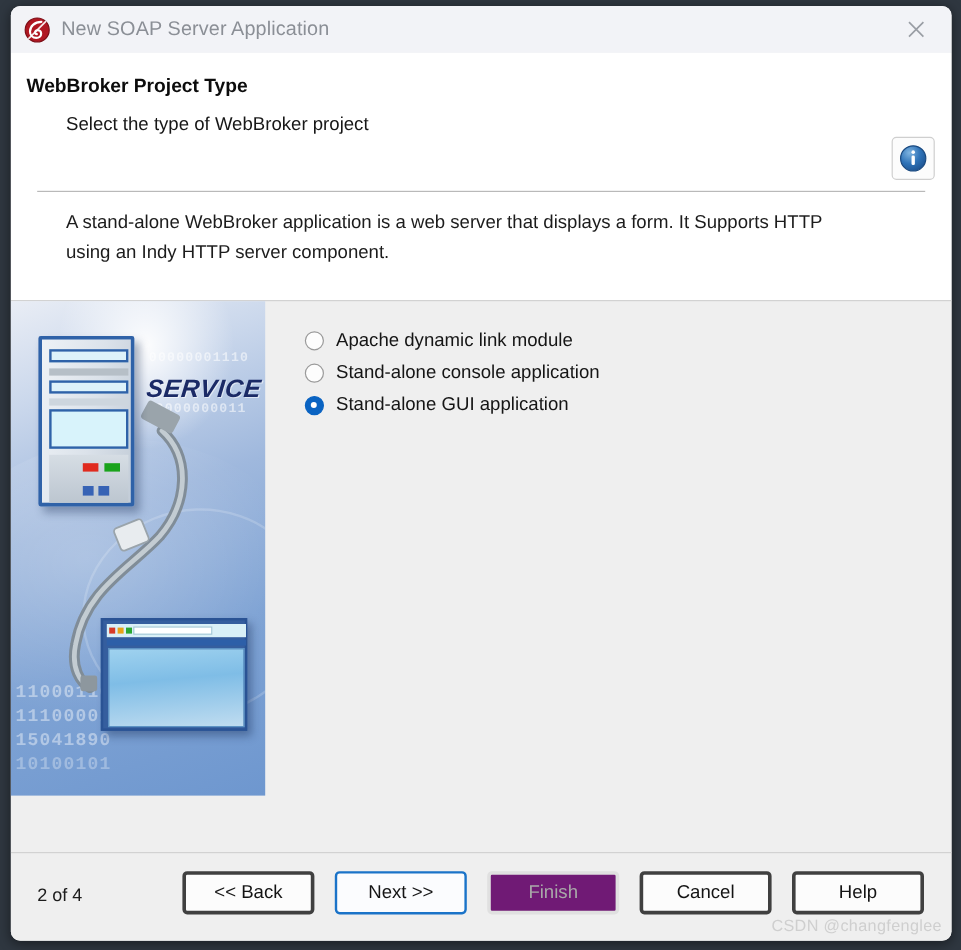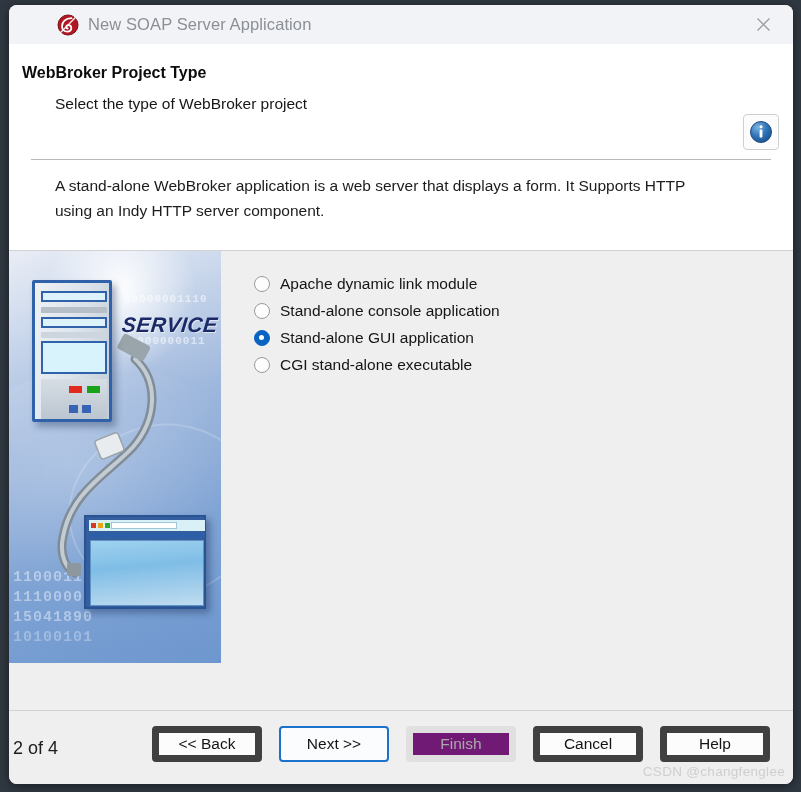--- a/index.html
+++ b/index.html
@@ -25,21 +25,20 @@
   }
 
   
   #titlebar {
     height: 39px;
     background: #f2f3f7;
     display: flex;
     align-items: center;
     flex: 0 0 auto;
     position: relative;
-    padding-left: 37px;
   }
   #app-icon {
     width: 22px; height: 22px;
     margin-left: 11px; margin-right: 9px;
     flex: 0 0 auto;
   }
   #title-text {
     font-size: 16.5px;
     color: #8b8f96;
     letter-spacing: 0.1px;
@@ -265,33 +264,33 @@
   
   #footer {
     flex: 0 0 auto;
     height: 74px;
     background: #efefef;
     border-top: 1px solid #d2d2d2;
     position: relative;
   }
   #step-counter {
     position: absolute;
-    left: 4px; top: 27px;
-    font-size: 18px;
+    left: 22px; top: 27px;
+    font-size: 15px;
     color: #1c1c1c;
   }
   #btn-row {
     position: absolute;
     left: 143px; top: 15px;
     display: flex;
     gap: 17px;
   }
   .btn {
     width: 110px; height: 36px;
-    border: 7px solid #404040;
+    border: 3px solid #404040;
     border-radius: 4px;
     background: #fcfcfc;
     font-size: 15.5px;
     color: #141414;
     font-family: "Liberation Sans", sans-serif;
     display: flex; align-items: center; justify-content: center;
     cursor: pointer;
     white-space: nowrap;
   }
   .btn.focused {
@@ -414,24 +413,20 @@
         <span class="radio-label">Apache dynamic link module</span>
       </div>
       <div class="radio-row">
         <span class="radio-mark"></span>
         <span class="radio-label">Stand-alone console application</span>
       </div>
       <div class="radio-row checked">
         <span class="radio-mark"></span>
         <span class="radio-label">Stand-alone GUI application</span>
       </div>
-      <div class="radio-row">
-        <span class="radio-mark"></span>
-        <span class="radio-label">CGI stand-alone executable</span>
-      </div>
     </div>
   </div>
 
   <div id="footer">
     <div id="step-counter">2 of 4</div>
     <div id="btn-row">
       <div class="btn">&lt;&lt; Back</div>
       <div class="btn focused">Next &gt;&gt;</div>
       <div class="btn disabled">Finish</div>
       <div class="btn">Cancel</div>

